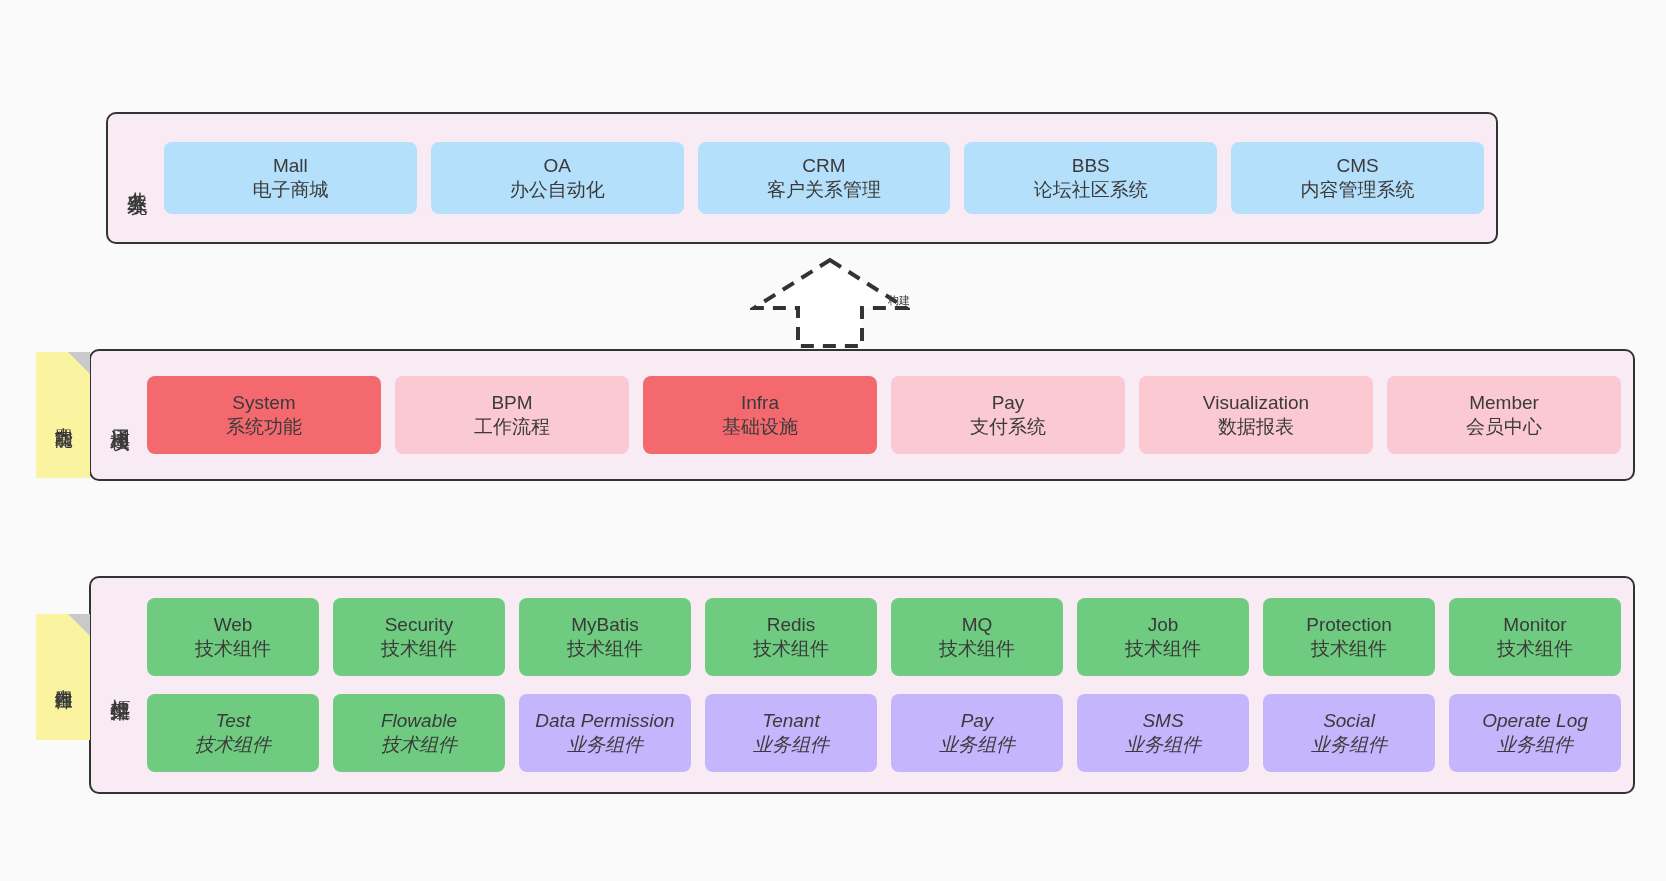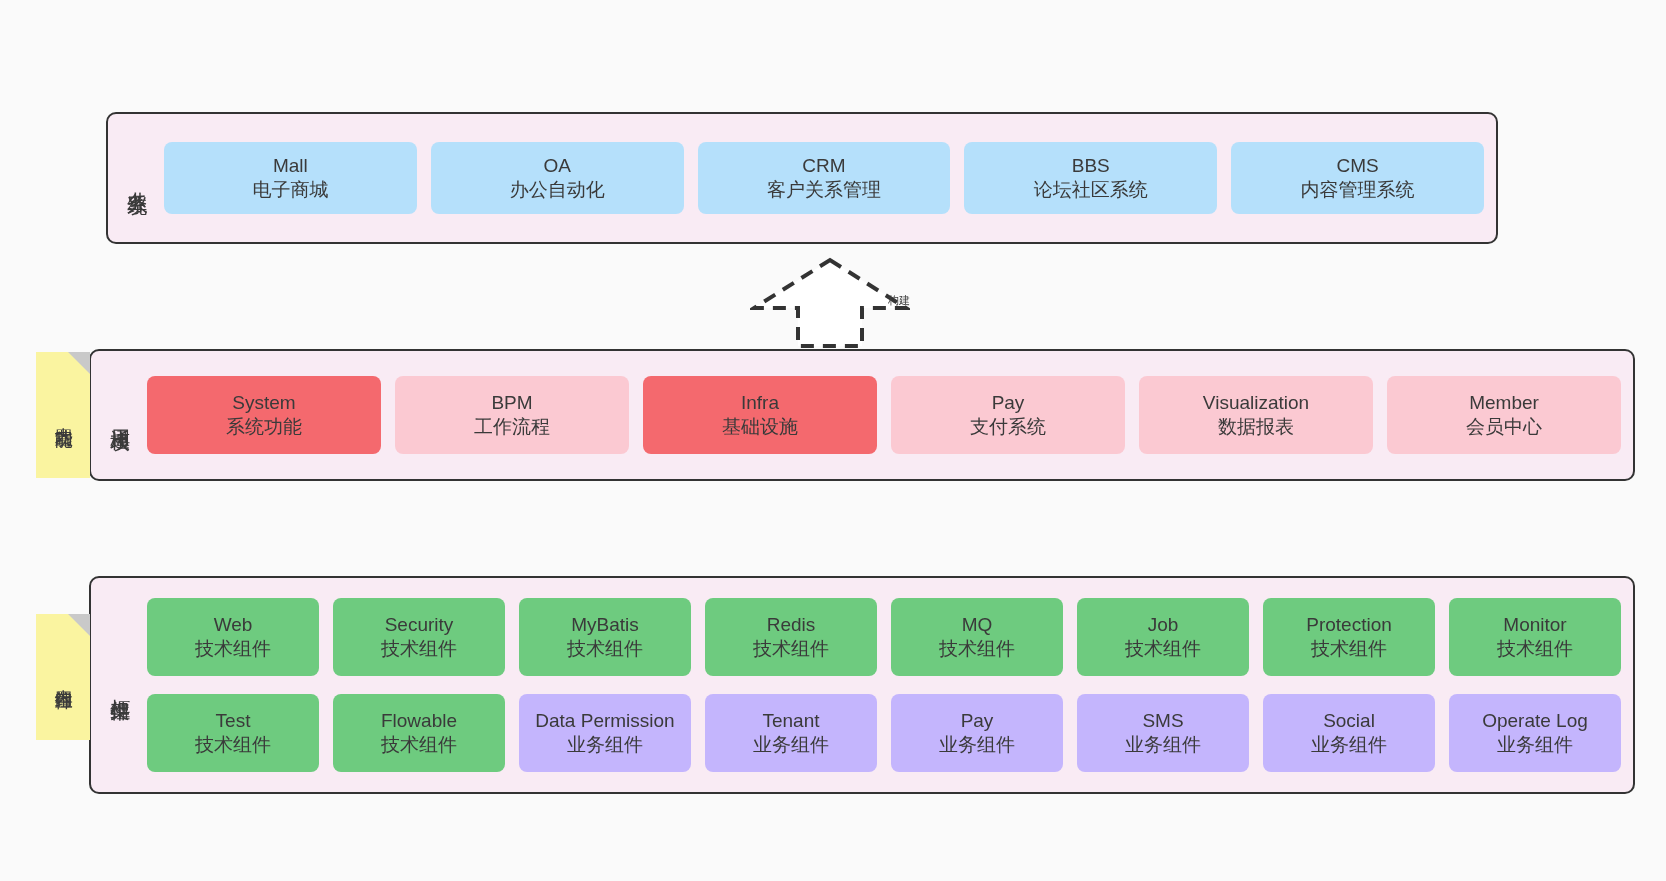--- a/index.html
+++ b/index.html
@@ -59,21 +59,21 @@
     justify-content: center;
     padding: 0 12px 0 4px;
   }
 
   .row {
     display: flex;
     flex-direction: row;
     gap: 14px;
     align-items: stretch;
   }
-  .row + .row { margin-top: 18px; }
+  .row + .row { margin-top: 18px; font-style: italic; }
 
   
   .card {
     flex: 1 1 0;
     box-sizing: border-box;
     border-radius: 8px;
     display: flex;
     flex-direction: column;
     align-items: center;
     justify-content: center;

